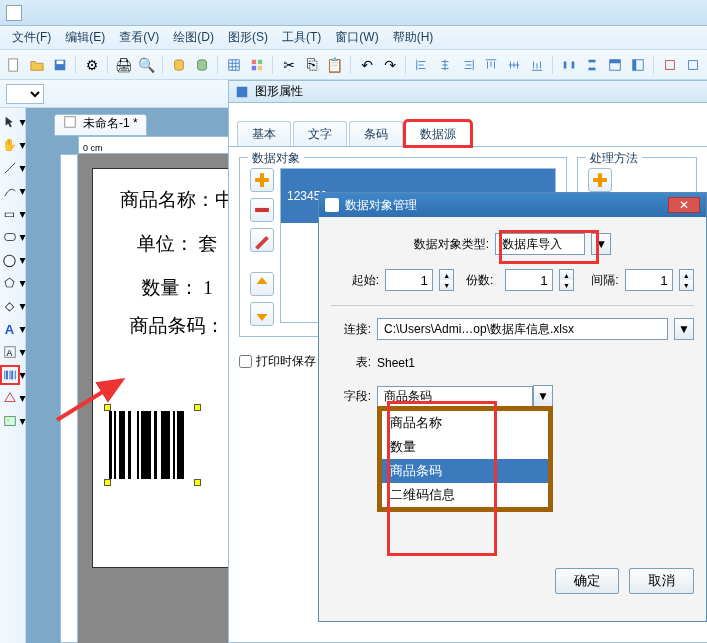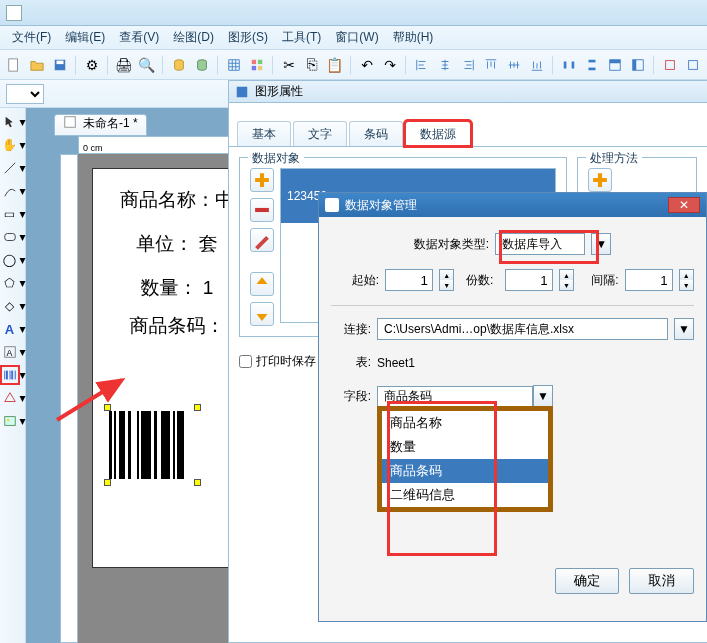--- a/index.html
+++ b/index.html
@@ -21,21 +21,21 @@
 .sbtn svg{width:14px;height:14px}
 .sbtn.sel{border:2px solid #e33;border-radius:0}
 .dropcaret{width:6px;height:20px;display:flex;align-items:center;justify-content:center}
 .canvaswrap{flex:1;background:#7ea8c8;position:relative}
 .doctab{position:absolute;top:6px;left:28px;background:linear-gradient(#fdfdfe,#eef5fb);border:1px solid #9bbfd6;border-radius:3px 3px 0 0;height:22px;display:flex;align-items:flex-start;gap:6px;padding:0 8px}
 .doctab .xicon{width:14px;height:14px}
 .ruler-h{position:absolute;top:28px;left:52px;right:0;height:18px;background:#fff;border:1px solid #9bbfd6;font-size:9px;display:flex;align-items:flex-end;padding-left:4px}
 .ruler-v{position:absolute;top:46px;left:34px;width:18px;bottom:0;background:#fff;border:1px solid #9bbfd6}
 .canvas{position:absolute;top:46px;left:52px;width:310px;height:540px;background:#888}
 .page{position:absolute;top:14px;left:14px;width:170px;height:400px;background:#fff;border:1px solid #333}
-.label{font-size:19px;font-family:Liberation Sans, sans-serif;text-align:center;margin-top:18px}
+.label{font-size:19px;font-family:Liberation Serif, serif;text-align:center;margin-top:18px}
 .barcode-area{position:absolute;top:240px;left:16px}
 .handle{position:absolute;width:7px;height:7px;background:#ff0;border:1px solid #555}
 .barcode{display:flex;align-items:flex-end;height:70px;gap:0}
 .bar{display:inline-block;background:#000;height:68px}
 
 .dlg1{position:absolute;top:80px;left:228px;width:480px;height:563px;background:#fff;border:1px solid #9bbfd6}
 .dlg1 .dhdr{height:22px;background:linear-gradient(#e6f2fb,#d3e7f5);display:flex;align-items:center;gap:6px;padding:0 6px;border-bottom:1px solid #9bbfd6}
 .dlg1 .dhdr .dicon{width:14px;height:14px}
 .tabs{display:flex;height:26px;border-bottom:1px solid #9bbfd6;background:#fff;margin-top:18px;padding-left:8px;gap:2px}
 .tab{padding:4px 14px;border:1px solid #b7cfdf;border-bottom:none;background:linear-gradient(#fbfdff,#e9f3fa);color:#1a3a56;border-radius:3px 3px 0 0}

